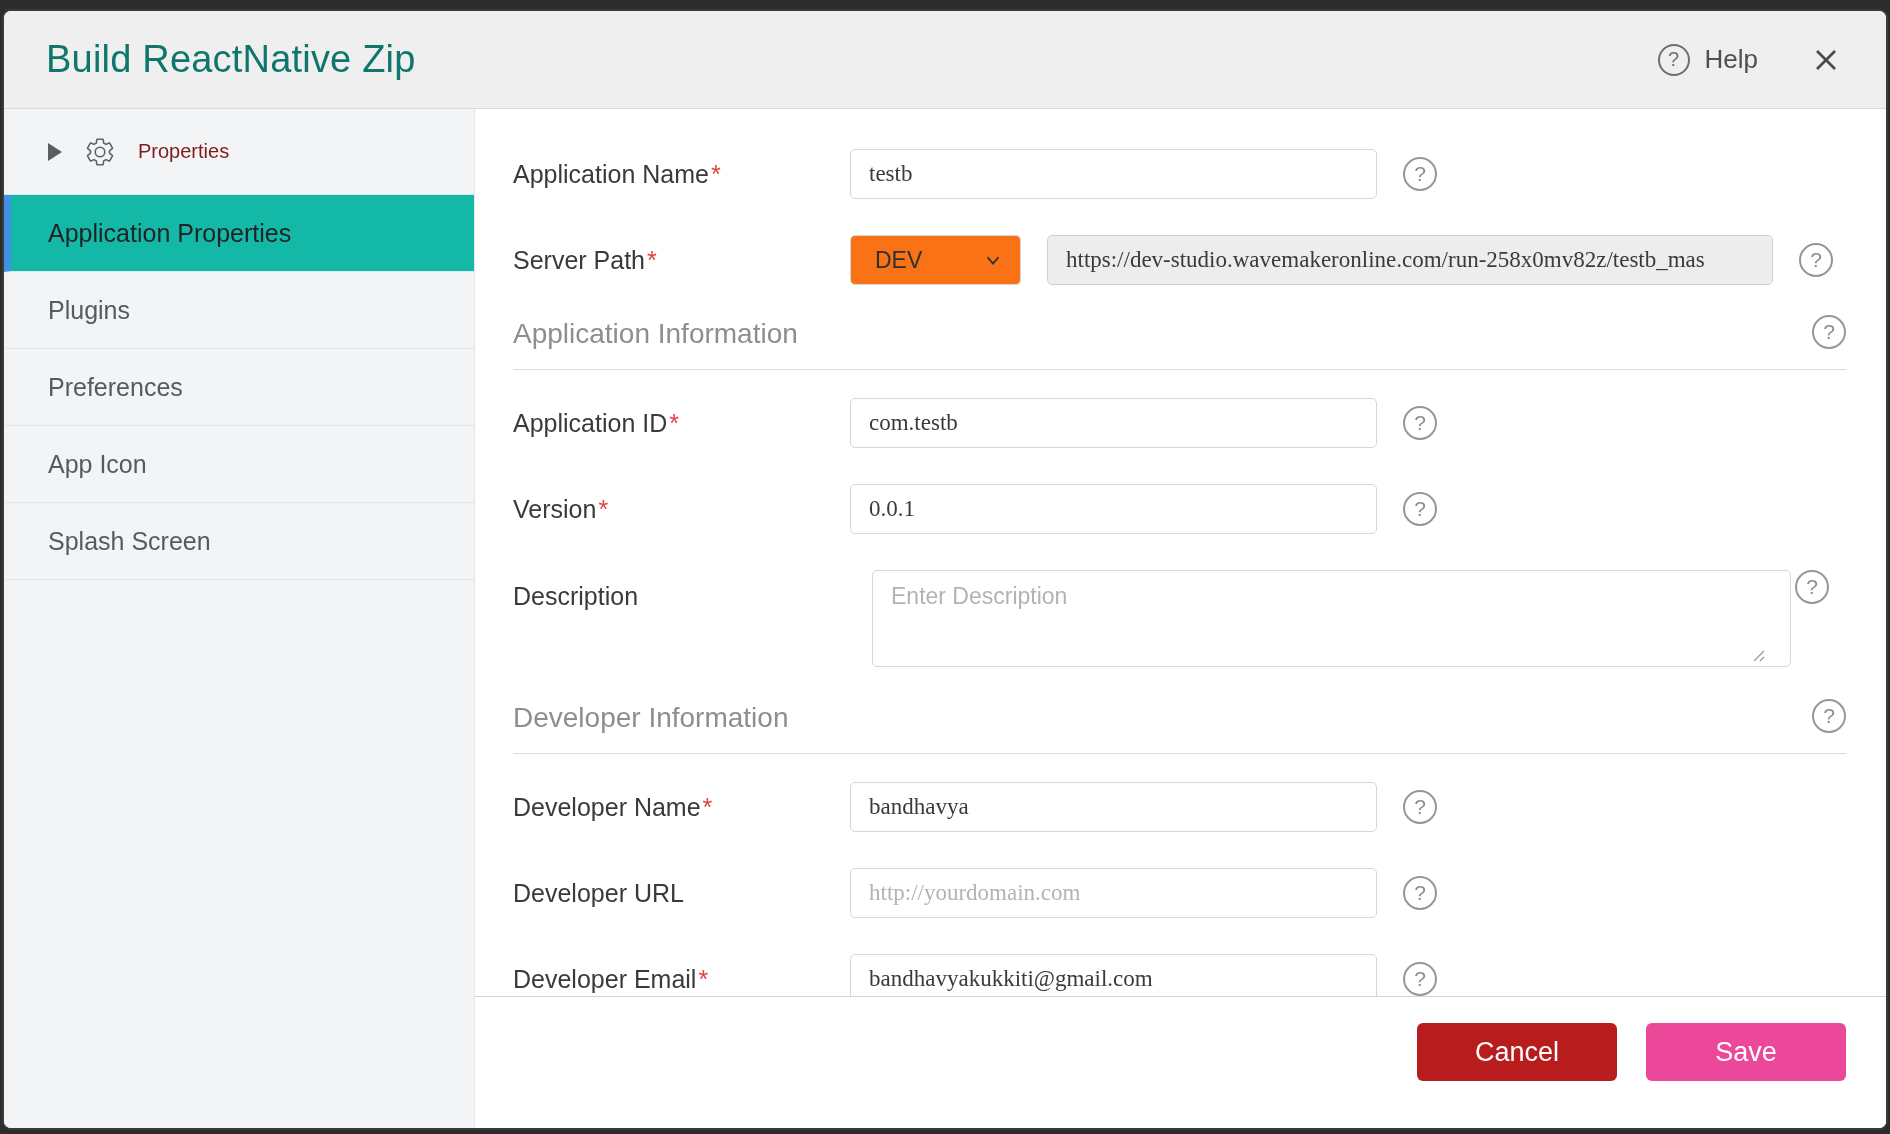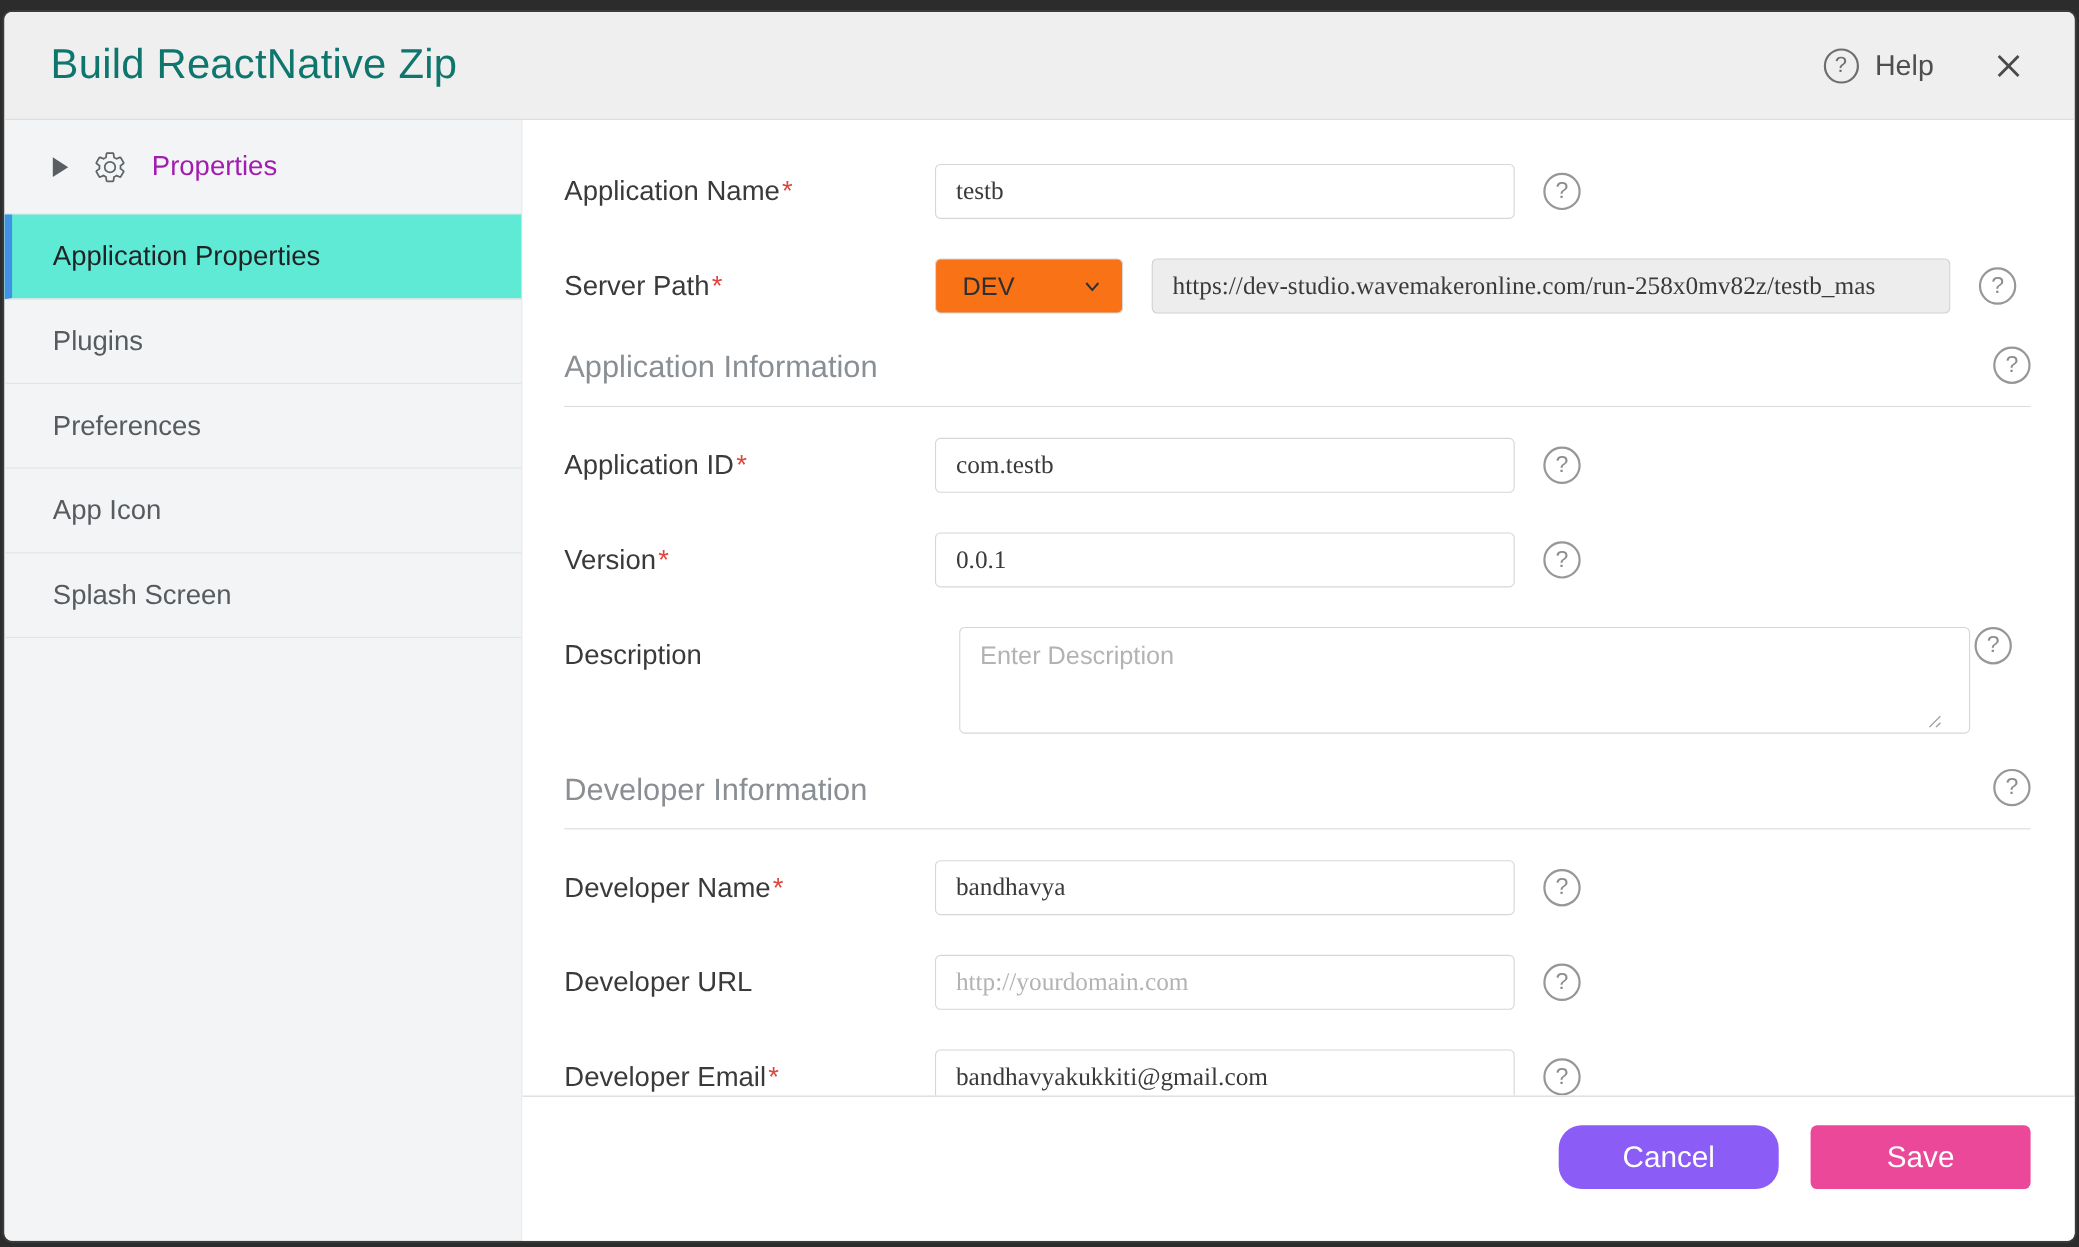--- a/index.html
+++ b/index.html
@@ -16,26 +16,26 @@
   .help-btn{display:flex;align-items:center;gap:15px;color:#4f4f4f;font-size:26px;cursor:pointer;}
   .qcircle-hdr{width:32px;height:32px;border:2px solid #6e6e6e;border-radius:50%;color:#6e6e6e;
     font-size:20px;display:flex;align-items:center;justify-content:center;}
   .close-btn{margin-left:54px;cursor:pointer;display:flex;align-items:center;}
 
   
   .body{flex:1;display:flex;min-height:0;}
   .sidebar{flex:0 0 471px;background:#f2f4f5;border-right:1px solid #e4e6e7;
     display:flex;flex-direction:column;}
   .sb-group{height:86px;display:flex;align-items:center;gap:22px;padding-left:44px;
-    border-bottom:1px solid #e2e5e7;color:#a21caf;font-size:25px;cursor:pointer;}
+    border-bottom:1px solid #e2e5e7;color:#7f1d1d;font-size:20px;cursor:pointer;}
   .tri{width:0;height:0;border-left:14px solid #5a5e62;border-top:9px solid transparent;
     border-bottom:9px solid transparent;}
   .sb-item{height:77px;display:flex;align-items:center;padding-left:44px;
     border-bottom:1px solid #e2e5e7;color:#575b5f;font-size:25px;cursor:pointer;}
-  .sb-item.selected{background:#5eead4;border-left:7px solid #4292e4;padding-left:37px;color:#1f2326;}
+  .sb-item.selected{background:#14b8a6;border-left:7px solid #4292e4;padding-left:37px;color:#1f2326;}
 
   
   .content{flex:1;display:flex;flex-direction:column;min-width:0;background:#fff;}
   .form-area{flex:1;overflow:hidden;padding:40px 40px 0 38px;}
 
   .frow{display:flex;align-items:center;margin-bottom:36px;}
   .frow.top{align-items:flex-start;}
   .flabel{flex:0 0 337px;font-size:25px;color:#3a3a3a;}
   .frow.top .flabel{padding-top:12px;}
   .req{color:#e0443e;margin-left:2px;}
@@ -61,21 +61,21 @@
   .ftextarea{width:919px;height:97px;border:1px solid #d6d6d6;border-radius:5px;resize:none;
     padding:12px 18px;font-size:23px;color:#3a3a3a;font-family:inherit;outline:none;display:block;}
   .ta-grip{position:absolute;right:4px;bottom:5px;pointer-events:none;}
   .desc-row{margin-bottom:32px;}
 
   
   .footer{flex:0 0 132px;border-top:1px solid #d4d4d4;display:flex;justify-content:flex-end;
     align-items:flex-start;gap:29px;padding:26px 40px 0 0;background:#fff;}
   .btn{width:200px;height:58px;border:none;border-radius:6px;color:#fff;font-size:27px;
     font-family:inherit;cursor:pointer;display:flex;align-items:center;justify-content:center;}
-  .btn-cancel{background:#8b5cf6;border-radius:21px;}
+  .btn-cancel{background:#b91c1c;}
   .btn-save,.btn-build{background:#ec4899;}
 </style>
 </head>
 <body>
 
 <div class="dialog">
 
   <div class="header">
     <div class="title">Build ReactNative Zip</div>
     <div class="help-btn">

